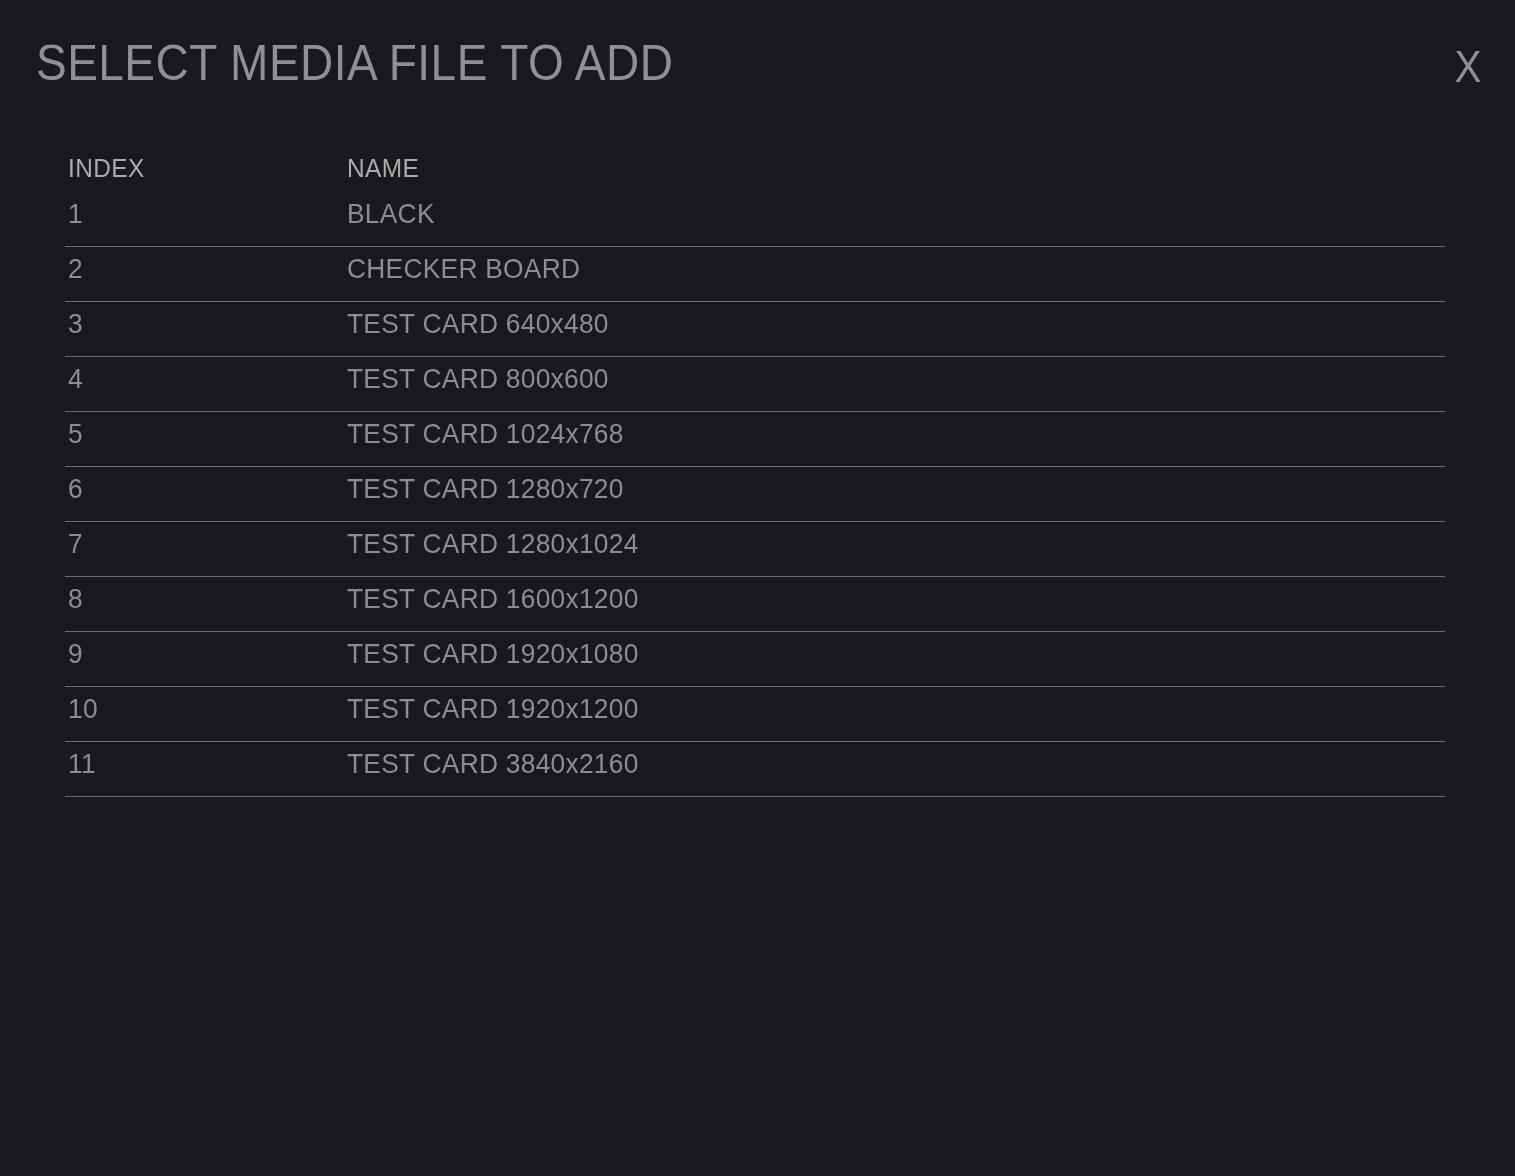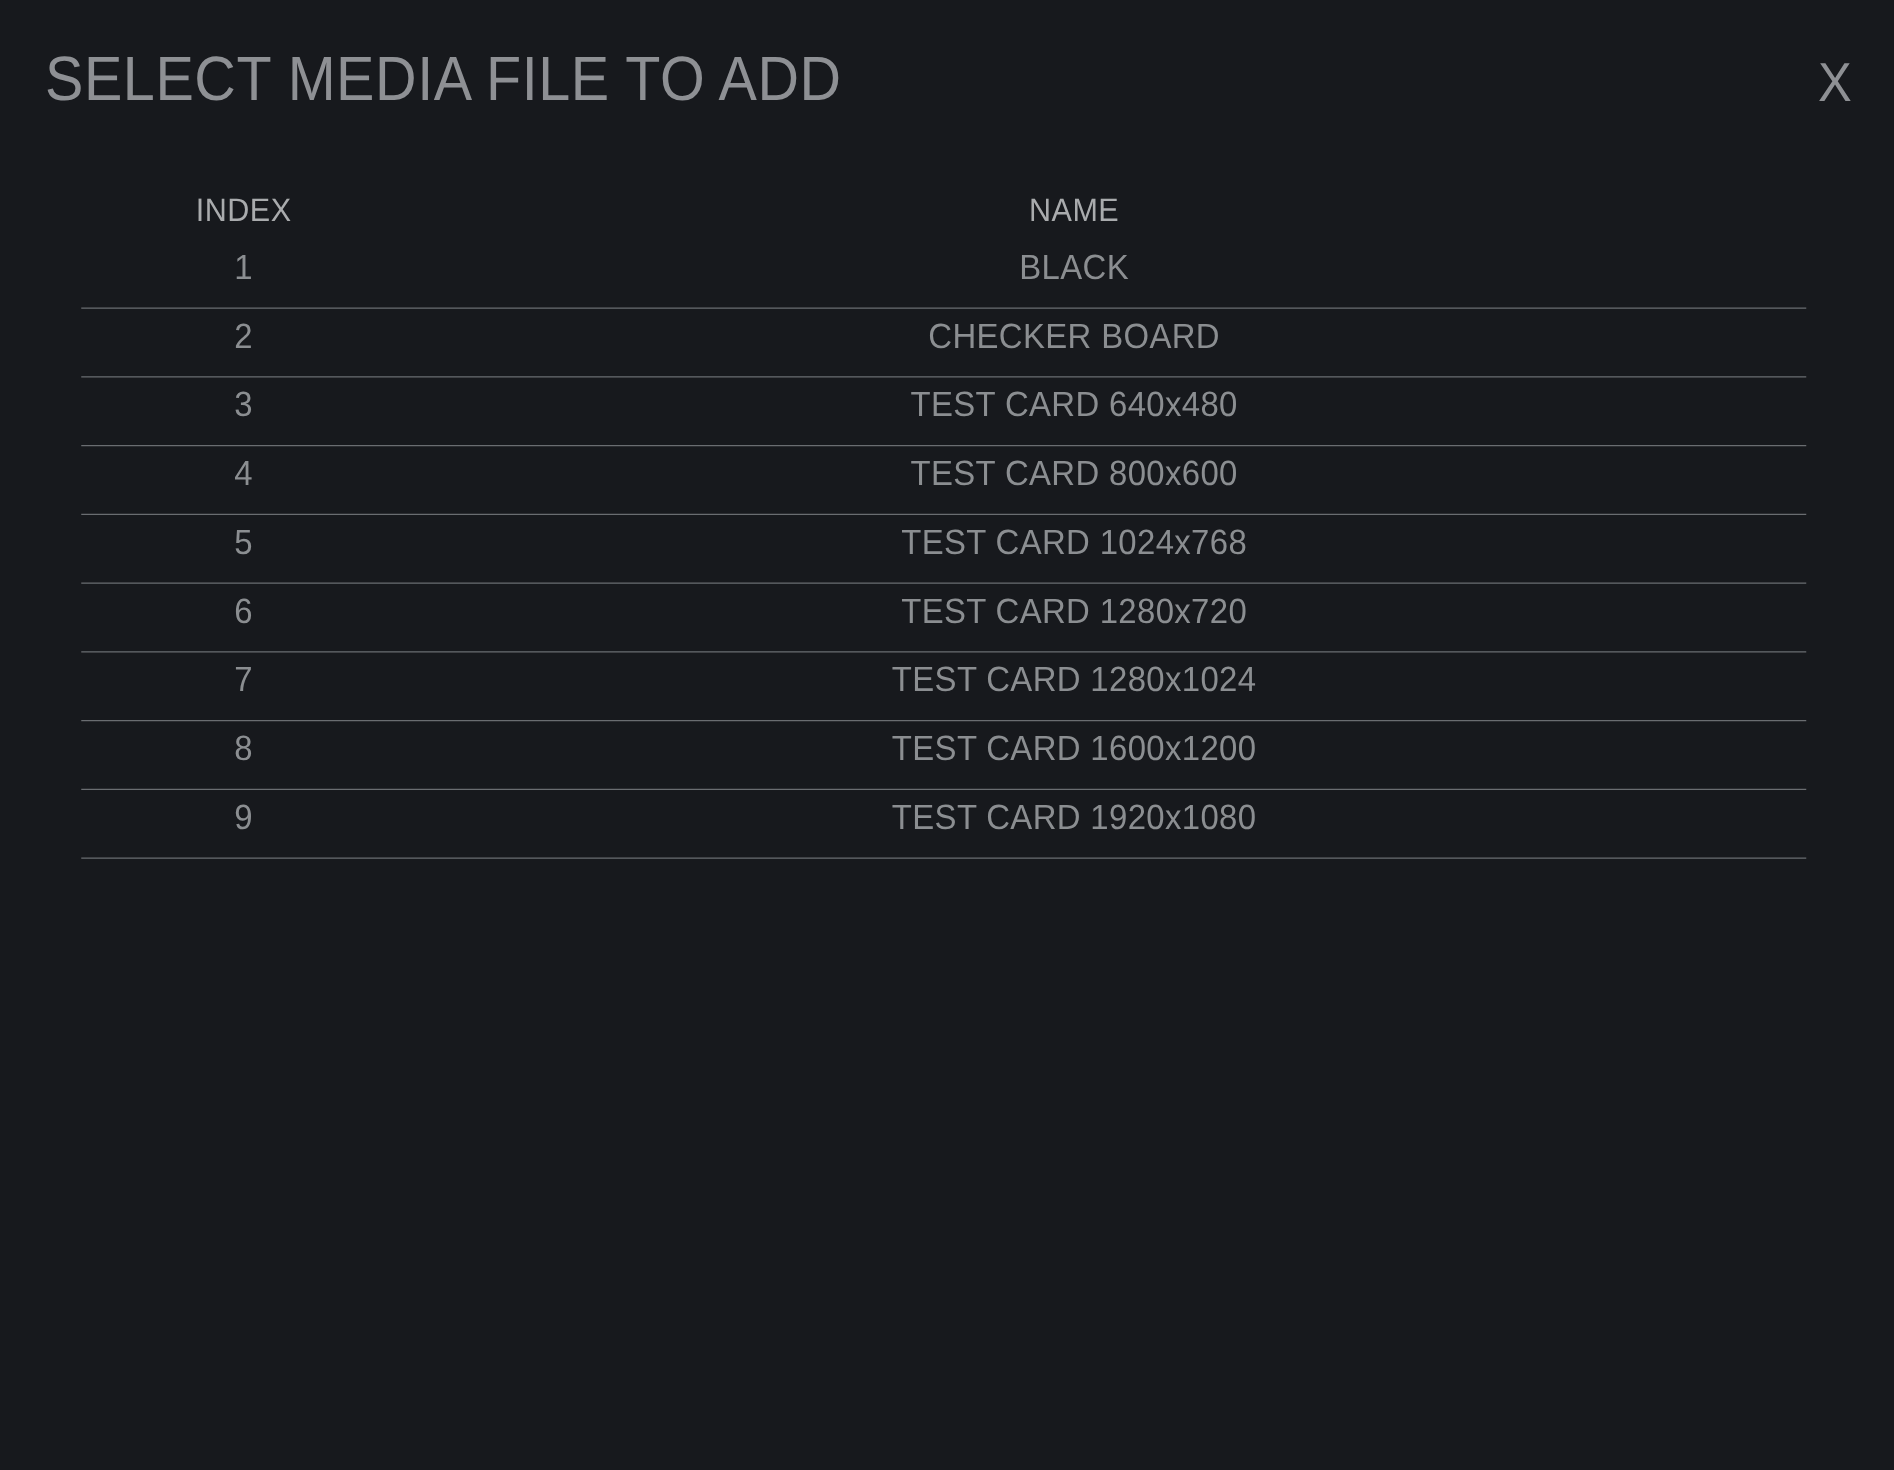--- a/index.html
+++ b/index.html
@@ -61,21 +61,20 @@
     transform: scaleX(0.92);
     transform-origin: center center;
   }
 
   
   .media-table {
     position: absolute;
     left: 65px;
     top: 152px;
     width: 1380px;
-    text-align: center;
   }
   .table-head {
     position: relative;
     height: 40px;
   }
   .col-index {
     position: absolute;
     left: 3px;
     top: 0;
     width: 270px;
@@ -165,17 +164,25 @@
           <div class="col-name">TEST CARD 1280x1024</div>
         </div>
         <div class="table-row">
           <div class="col-index">8</div>
           <div class="col-name">TEST CARD 1600x1200</div>
         </div>
         <div class="table-row">
           <div class="col-index">9</div>
           <div class="col-name">TEST CARD 1920x1080</div>
         </div>
+        <div class="table-row">
+          <div class="col-index">10</div>
+          <div class="col-name">TEST CARD 1920x1200</div>
+        </div>
+        <div class="table-row">
+          <div class="col-index">11</div>
+          <div class="col-name">TEST CARD 3840x2160</div>
+        </div>
       </div>
 
   </div>
 
 </div>
 
 </body></html>

